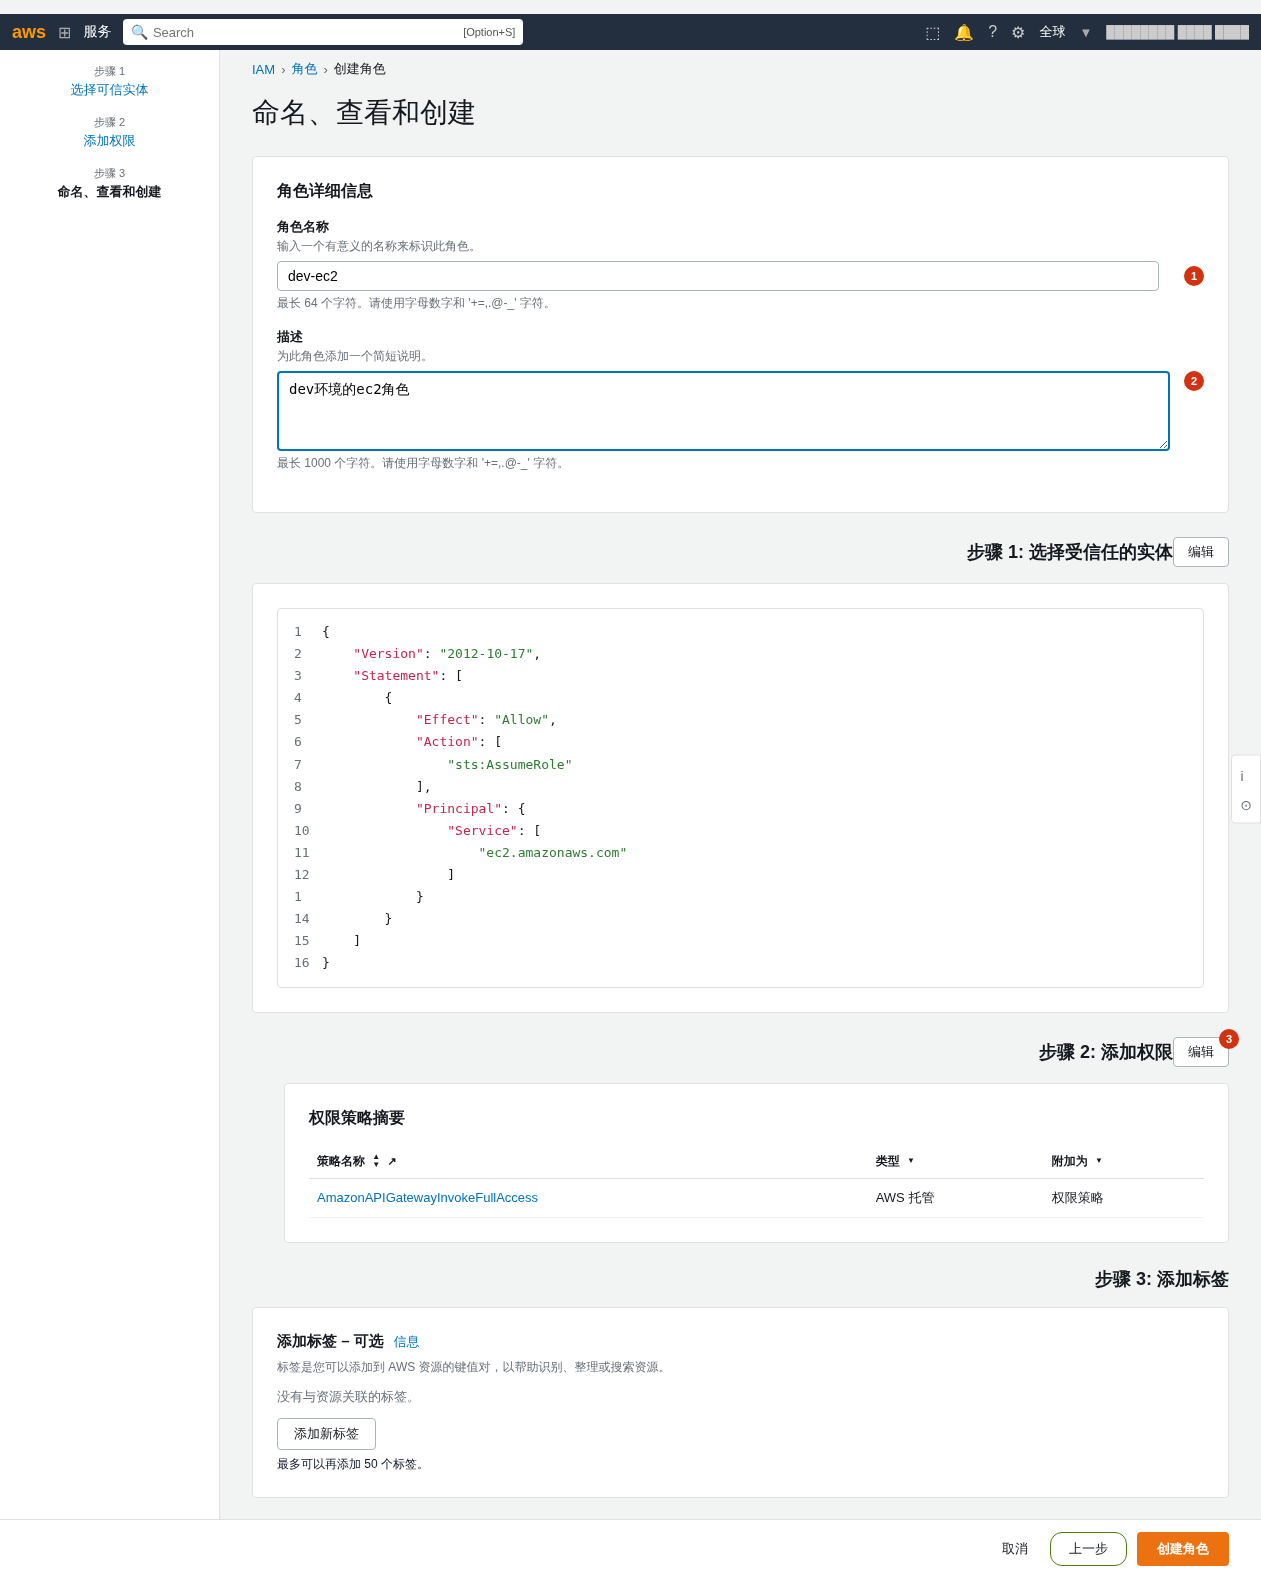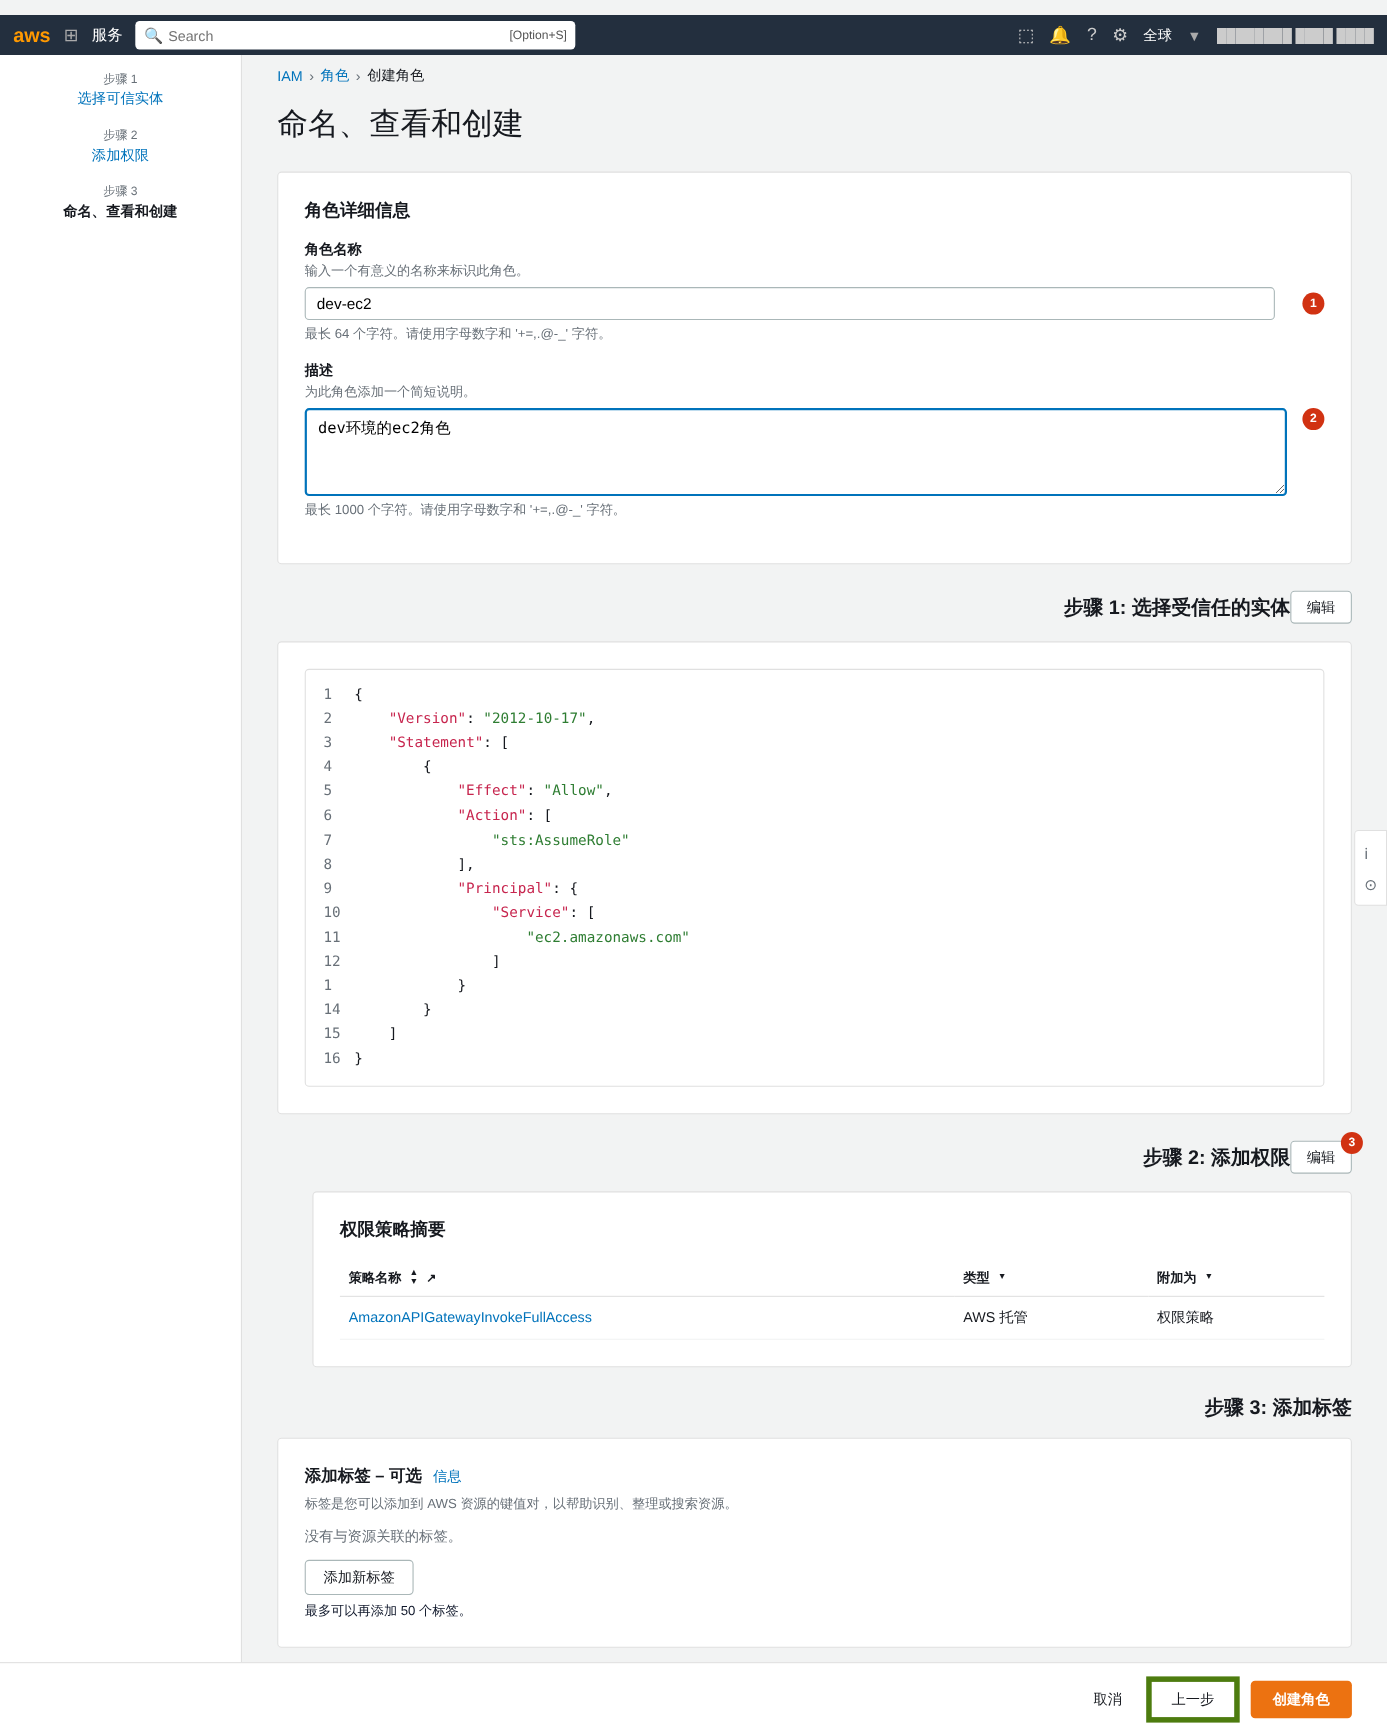--- a/index.html
+++ b/index.html
@@ -133,21 +133,21 @@
       position: fixed; bottom: 0; left: 0; right: 0;
       background: #fff; border-top: 1px solid #e0e0e0;
       display: flex; align-items: center; justify-content: flex-end;
       padding: 12px 32px; gap: 10px; z-index: 99;
     }
     .btn-cancel {
       background: transparent; border: none; color: #16191f;
       font-size: 13px; cursor: pointer; padding: 6px 12px;
     }
     .btn-prev {
-      border: 5px solid #4d7c0f; background: #fff; border-radius: 0;
+      border: 1px solid #4d7c0f; background: #fff; border-radius: 12px;
       padding: 7px 18px; font-size: 13px; cursor: pointer; color: #16191f;
     }
     .btn-create {
       border: none; border-radius: 4px; background: #ec7211;
       color: #fff; padding: 8px 20px; font-size: 13px; cursor: pointer; font-weight: bold;
     }
 
     
     .side-icons {
       position: fixed; right: 0; top: 50%; transform: translateY(-50%);

